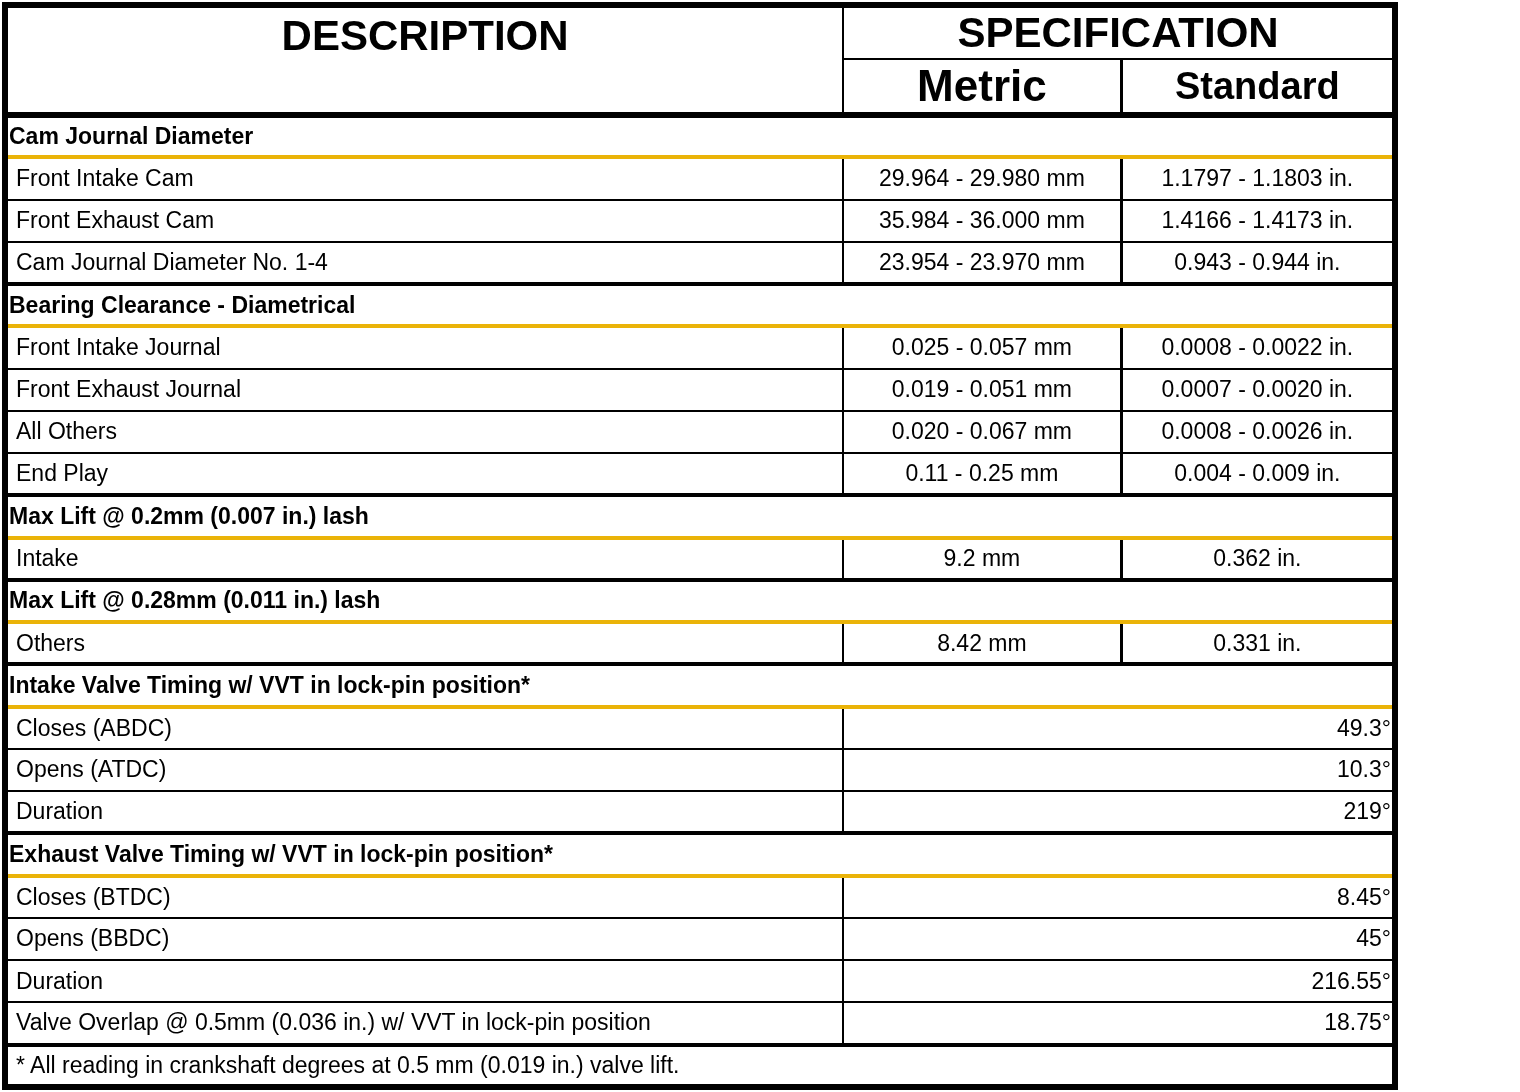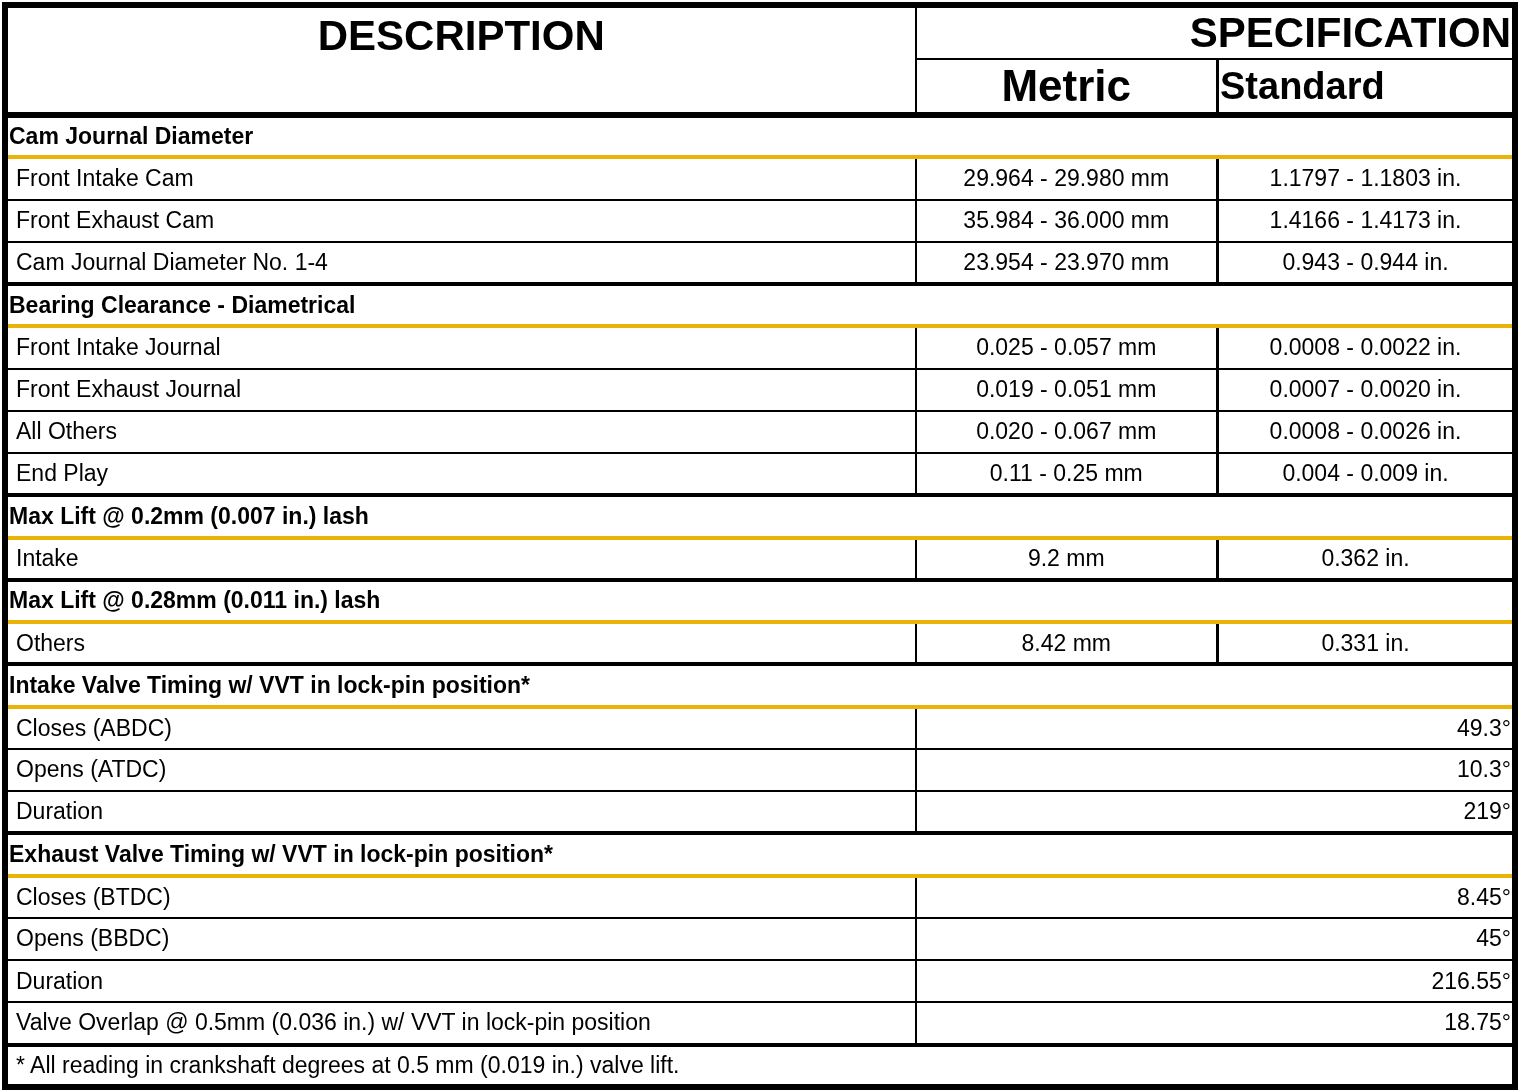--- a/index.html
+++ b/index.html
@@ -8,21 +8,21 @@
     background: #ffffff;
     width: 1520px;
     height: 1092px;
     overflow: hidden;
     font-family: "Liberation Sans", sans-serif;
     color: #000000;
   }
   .frame {
     box-sizing: border-box;
     margin: 2px;
-    width: 1516px;
+    width: 1396px;
     height: 1088px;
   }
   table.spec-table {
     width: 100%;
     height: 100%;
     border-collapse: collapse;
     table-layout: fixed;
     border: 6px solid #000000;
     background: #ffffff;
   }
@@ -44,36 +44,36 @@
     font-weight: bold;
     text-align: center;
     vertical-align: top;
     line-height: 54px;
     border-right: 2px solid #000000;
     border-bottom: 6px solid #000000;
   }
   th.spec-h {
     font-size: 42px;
     font-weight: bold;
-    text-align: right;
+    text-align: center;
     vertical-align: middle;
     border-bottom: 2px solid #000000;
   }
   th.metric-h {
     font-size: 44px;
     font-weight: bold;
     text-align: center;
     vertical-align: middle;
     border-right: 3px solid #000000;
     border-bottom: 6px solid #000000;
   }
   th.standard-h {
     font-size: 38px;
     font-weight: bold;
-    text-align: left;
+    text-align: center;
     vertical-align: middle;
     border-bottom: 6px solid #000000;
   }
 
   
   tbody tr { height: 40px; }
   tbody td {
     font-size: 23px;
     vertical-align: middle;
     border-top: 2px solid #000000;

